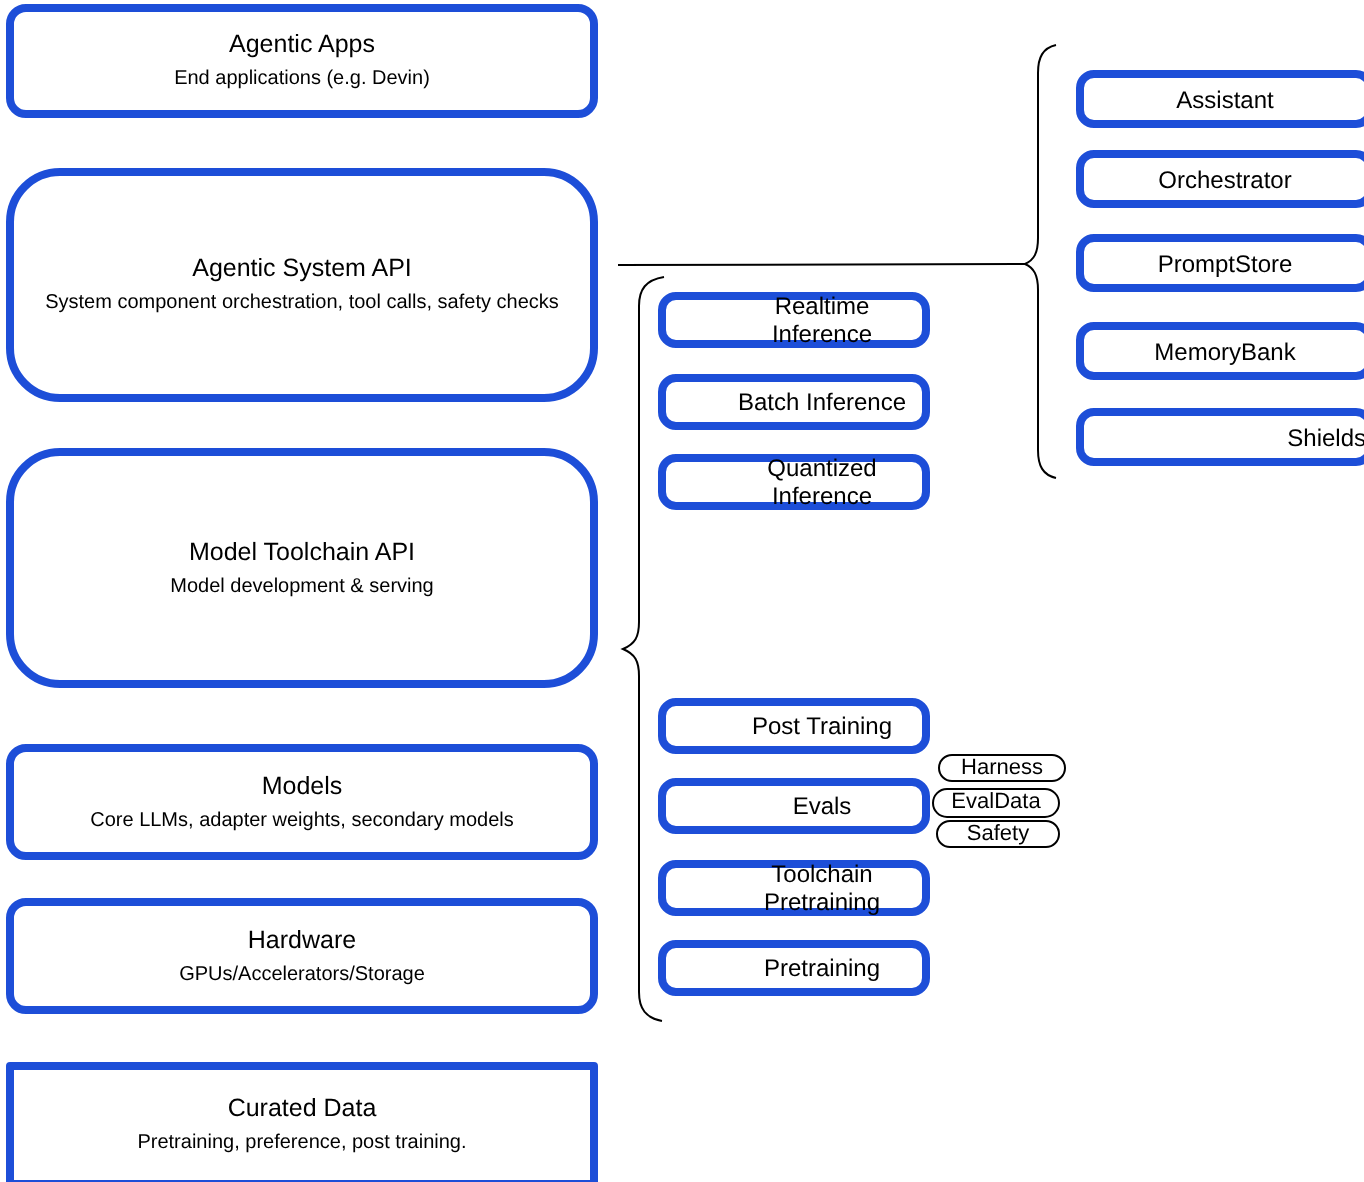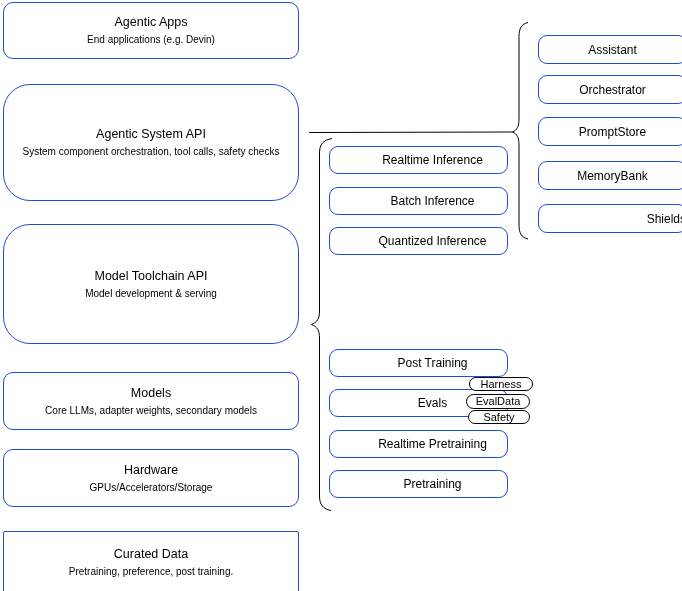--- a/index.html
+++ b/index.html
@@ -5,28 +5,28 @@
   html,body { margin:0; padding:0; background:#ffffff; }
   .canvas {
     position:relative; width:682px; height:591px;
     background:#ffffff; color:#000;
     font-family:"Liberation Sans","DejaVu Sans",sans-serif;
     overflow:hidden;
   }
   .wires { position:absolute; left:0; top:0; z-index:1; pointer-events:none; }
   .box {
     position:absolute; z-index:2; box-sizing:border-box;
-    background:#ffffff; border:1px solid #1d4ed8;
+    background:#ffffff; border:4px solid #1d4ed8;
     display:flex; flex-direction:column; align-items:center; justify-content:center;
     text-align:center;
   }
   .stack-box { left:3px; width:296px; }
   .stack-box .title { font-size:12.5px; line-height:15px; }
   .stack-box .subtitle { font-size:10px; line-height:12px; margin-top:4px; }
-  .svc-box  { left:329px; width:179px; height:28px; border-radius:9px; font-size:12px;padding-left:28px; }
+  .svc-box  { left:329px; width:136px; height:28px; border-radius:9px; font-size:12px;padding-left:28px; }
   .comp-box { left:538px; width:149px; height:29px; border-radius:9px; font-size:12px; }
   .pill {
     position:absolute; z-index:3; box-sizing:border-box;
     background:#ffffff; border:1px solid #000000; border-radius:8px;
     font-size:11px; line-height:1;
     display:flex; align-items:center; justify-content:center;
   }
 </style>
 </head>
 <body>
@@ -84,21 +84,21 @@
   <div class="box svc-box" style="top:227px;">
     <span>Quantized Inference</span>
   </div>
   <div class="box svc-box" style="top:349px;">
     <span>Post Training</span>
   </div>
   <div class="box svc-box" style="top:389px;">
     <span>Evals</span>
   </div>
   <div class="box svc-box" style="top:430px;">
-    <span>Realtime Pretraining</span>
+    <span>Toolchain Pretraining</span>
   </div>
   <div class="box svc-box" style="top:470px;">
     <span>Pretraining</span>
   </div>
 
   <div class="pill" style="left:469px;top:377px;width:64px;height:14px;">
     <span>Harness</span>
   </div>
   <div class="pill" style="left:466px;top:394px;width:64px;height:15px;">
     <span>EvalData</span>

